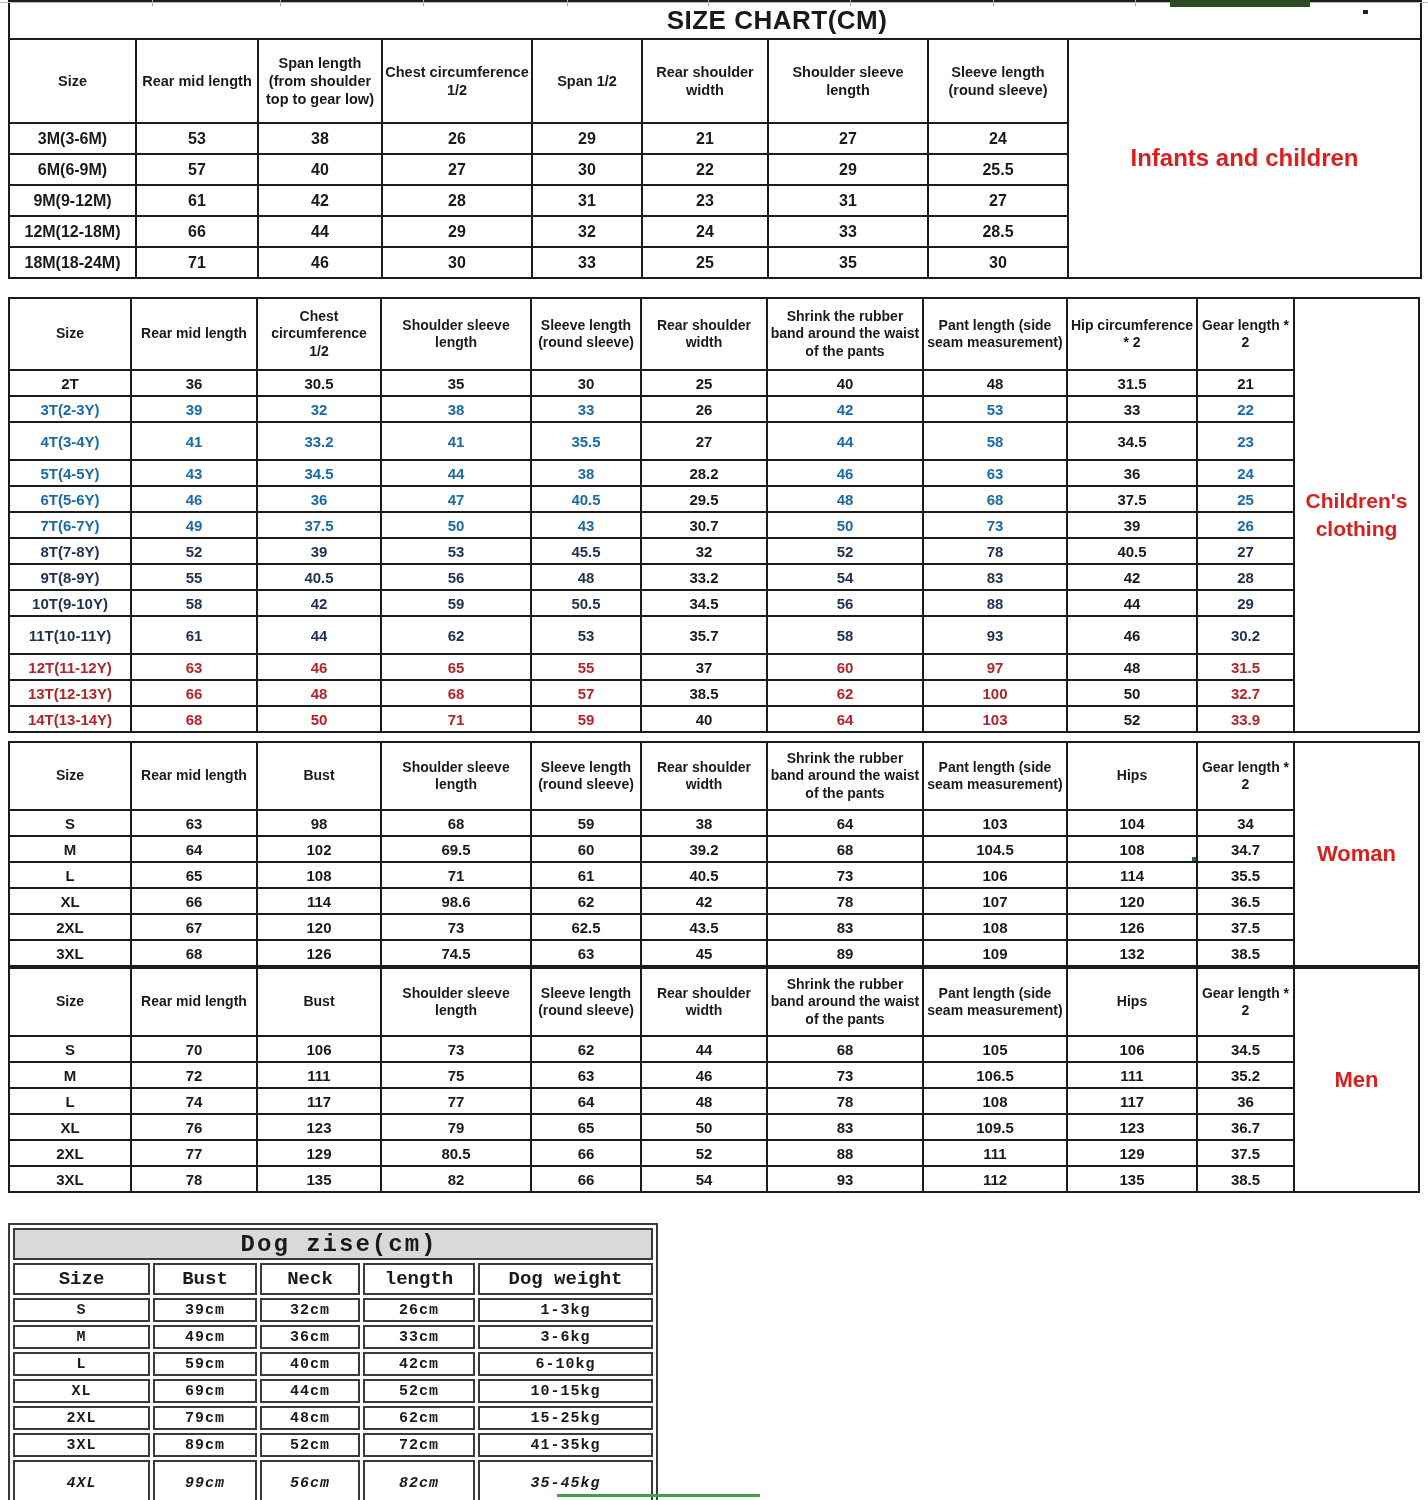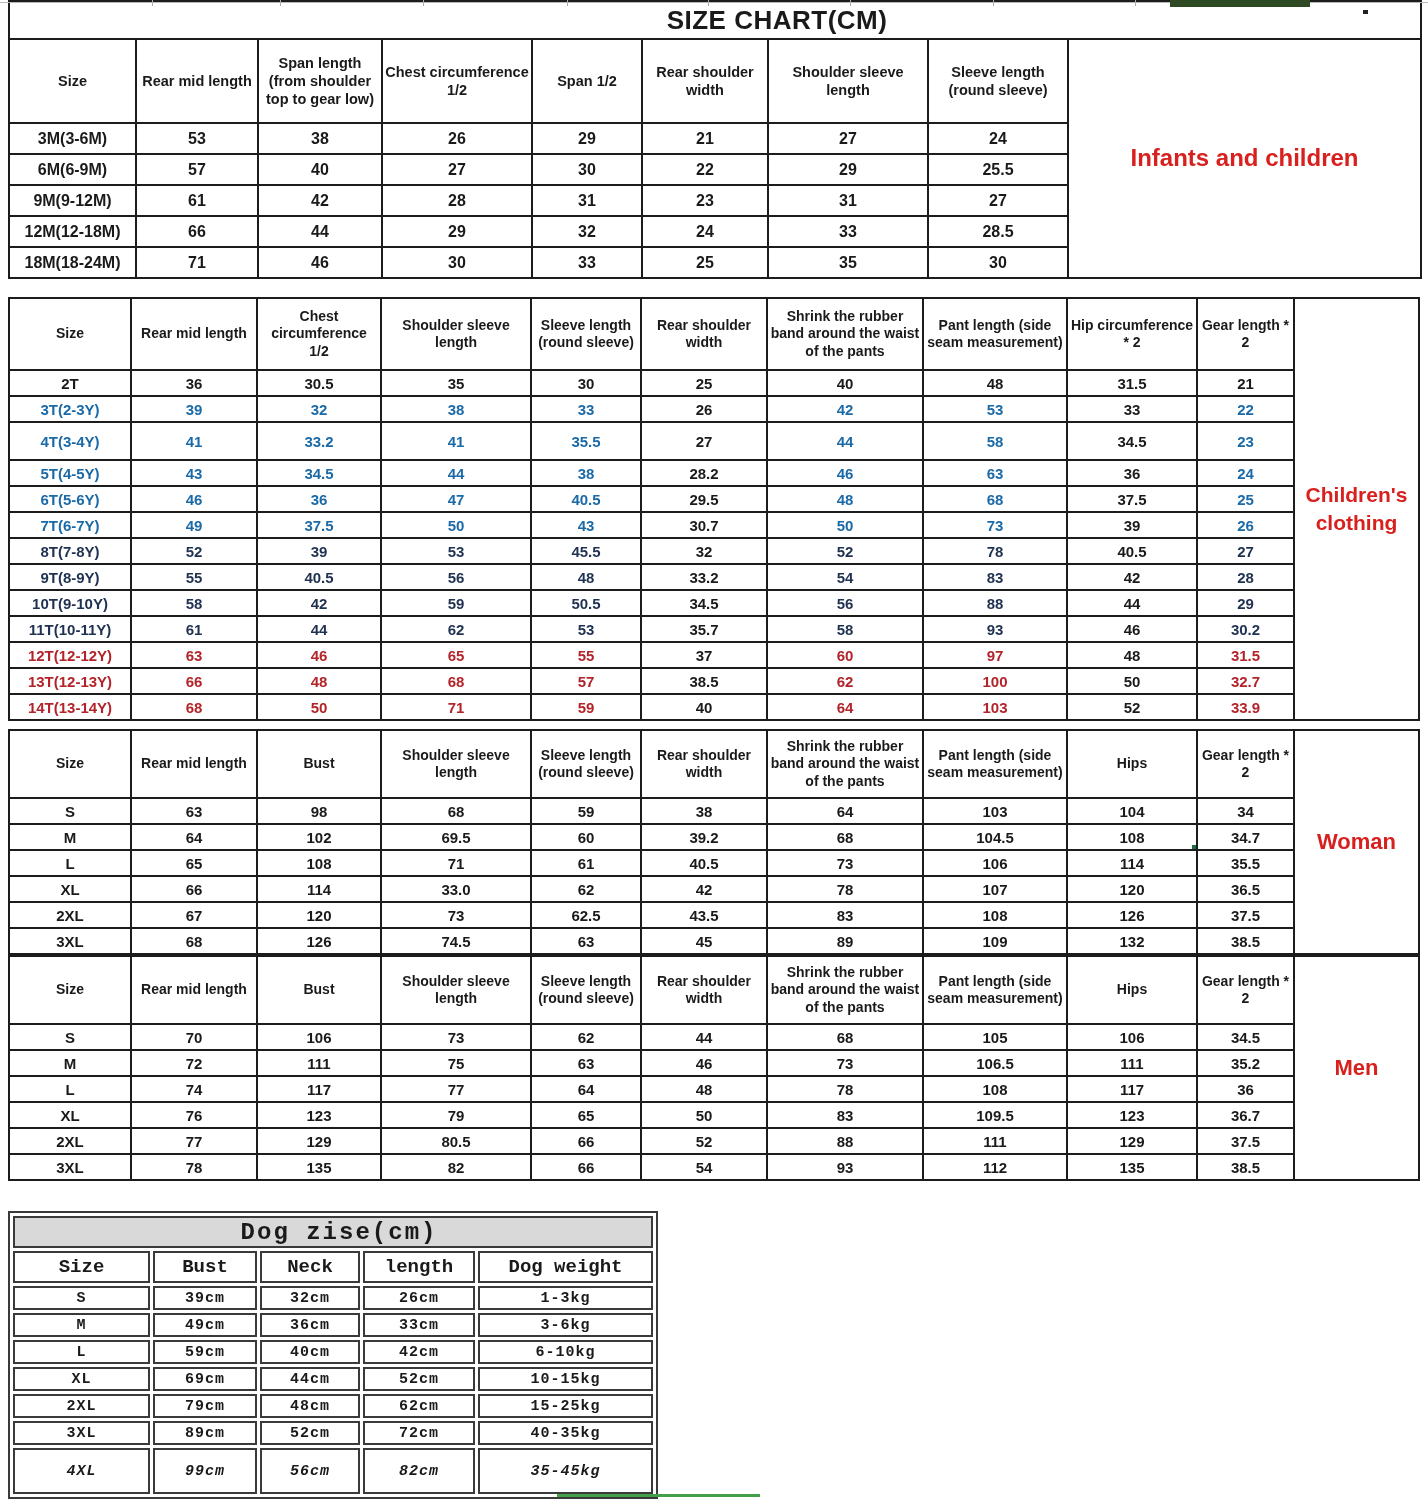--- a/index.html
+++ b/index.html
@@ -285,34 +285,34 @@
           <td class="value-cell c-navy">58</td>
           <td class="value-cell c-navy">42</td>
           <td class="value-cell c-navy">59</td>
           <td class="value-cell c-navy">50.5</td>
           <td class="value-cell">34.5</td>
           <td class="value-cell c-navy">56</td>
           <td class="value-cell c-navy">88</td>
           <td class="value-cell">44</td>
           <td class="value-cell c-navy">29</td>
         </tr>
-        <tr style="height: 26px;">
+        <tr style="height: 38px;">
           <td class="size-cell c-navy">11T(10-11Y)</td>
           <td class="value-cell c-navy">61</td>
           <td class="value-cell c-navy">44</td>
           <td class="value-cell c-navy">62</td>
           <td class="value-cell c-navy">53</td>
           <td class="value-cell">35.7</td>
           <td class="value-cell c-navy">58</td>
           <td class="value-cell c-navy">93</td>
           <td class="value-cell">46</td>
           <td class="value-cell c-navy">30.2</td>
         </tr>
         <tr style="height: 26px;">
-          <td class="size-cell c-red">12T(12-12Y)</td>
+          <td class="size-cell c-red">12T(11-12Y)</td>
           <td class="value-cell c-red">63</td>
           <td class="value-cell c-red">46</td>
           <td class="value-cell c-red">65</td>
           <td class="value-cell c-red">55</td>
           <td class="value-cell">37</td>
           <td class="value-cell c-red">60</td>
           <td class="value-cell c-red">97</td>
           <td class="value-cell">48</td>
           <td class="value-cell c-red">31.5</td>
         </tr>
@@ -405,21 +405,21 @@
           <td class="value-cell">40.5</td>
           <td class="value-cell">73</td>
           <td class="value-cell">106</td>
           <td class="value-cell">114</td>
           <td class="value-cell">35.5</td>
         </tr>
         <tr style="height: 26px;">
           <td class="size-cell">XL</td>
           <td class="value-cell">66</td>
           <td class="value-cell">114</td>
-          <td class="value-cell">33.0</td>
+          <td class="value-cell">98.6</td>
           <td class="value-cell">62</td>
           <td class="value-cell">42</td>
           <td class="value-cell">78</td>
           <td class="value-cell">107</td>
           <td class="value-cell">120</td>
           <td class="value-cell">36.5</td>
         </tr>
         <tr style="height: 26px;">
           <td class="size-cell">2XL</td>
           <td class="value-cell">67</td>
@@ -604,21 +604,21 @@
           <td class="value-cell">79cm</td>
           <td class="value-cell">48cm</td>
           <td class="value-cell">62cm</td>
           <td class="value-cell">15-25kg</td>
         </tr>
         <tr style="height: 24px;">
           <td class="size-cell">3XL</td>
           <td class="value-cell">89cm</td>
           <td class="value-cell">52cm</td>
           <td class="value-cell">72cm</td>
-          <td class="value-cell">40-35kg</td>
+          <td class="value-cell">41-35kg</td>
         </tr>
         <tr style="height: 46px; font-style: italic;">
           <td class="size-cell">4XL</td>
           <td class="value-cell">99cm</td>
           <td class="value-cell">56cm</td>
           <td class="value-cell">82cm</td>
           <td class="value-cell">35-45kg</td>
         </tr>
       </tbody>
     </table>

